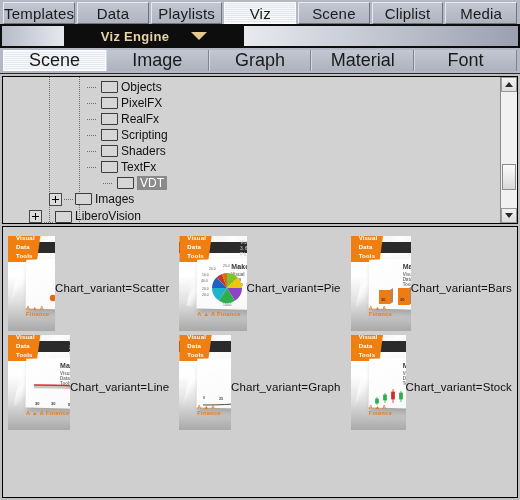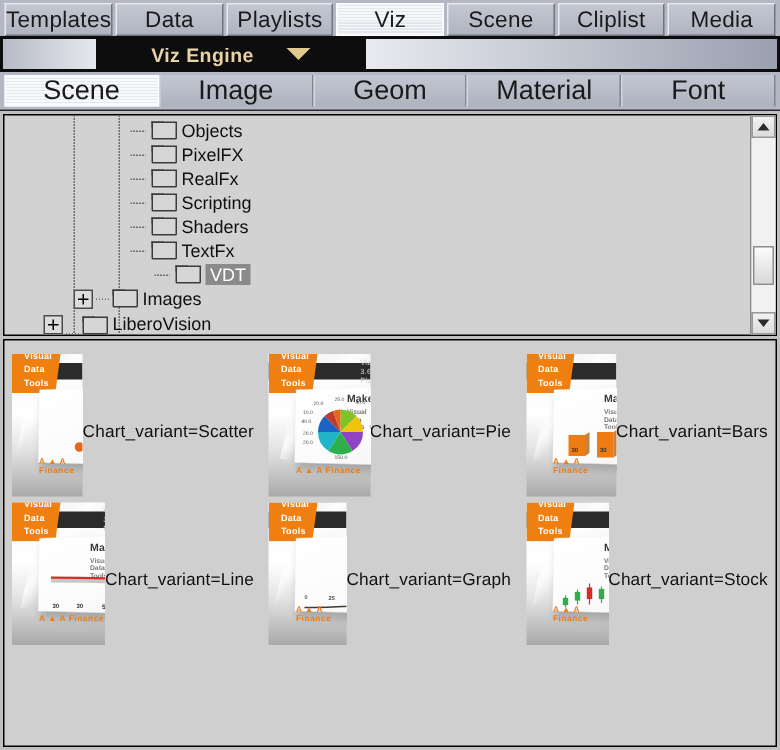--- a/index.html
+++ b/index.html
@@ -204,21 +204,21 @@
     <div class="center">
       <span class="engtitle">Viz Engine</span>
       <span class="caret"></span>
     </div>
     <div class="side right"></div>
   </div>
 
   <div class="tabrow2">
     <div class="tab2 active">Scene</div>
     <div class="tab2">Image</div>
-    <div class="tab2">Geom</div>
+    <div class="tab2">Graph</div>
     <div class="tab2">Material</div>
     <div class="tab2">Font</div>
   </div>
 
   <div class="treewrap">
     <div class="tree">
       <div class="guide" style="left:46px;"></div>
       <div class="guide" style="left:76px;"></div>
 
       <div class="row" style="padding-left:84px;">

